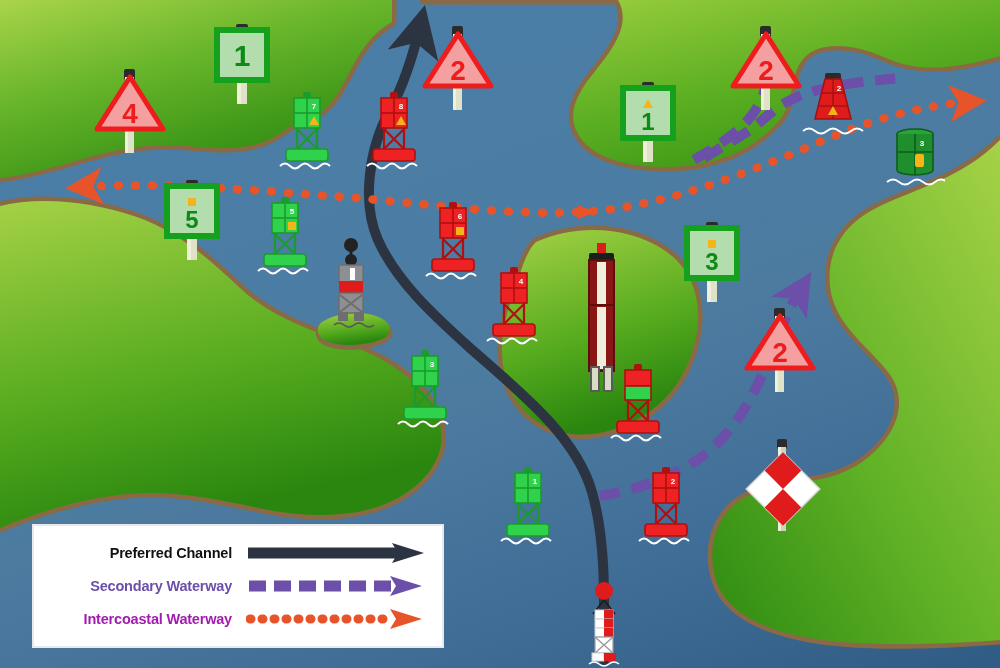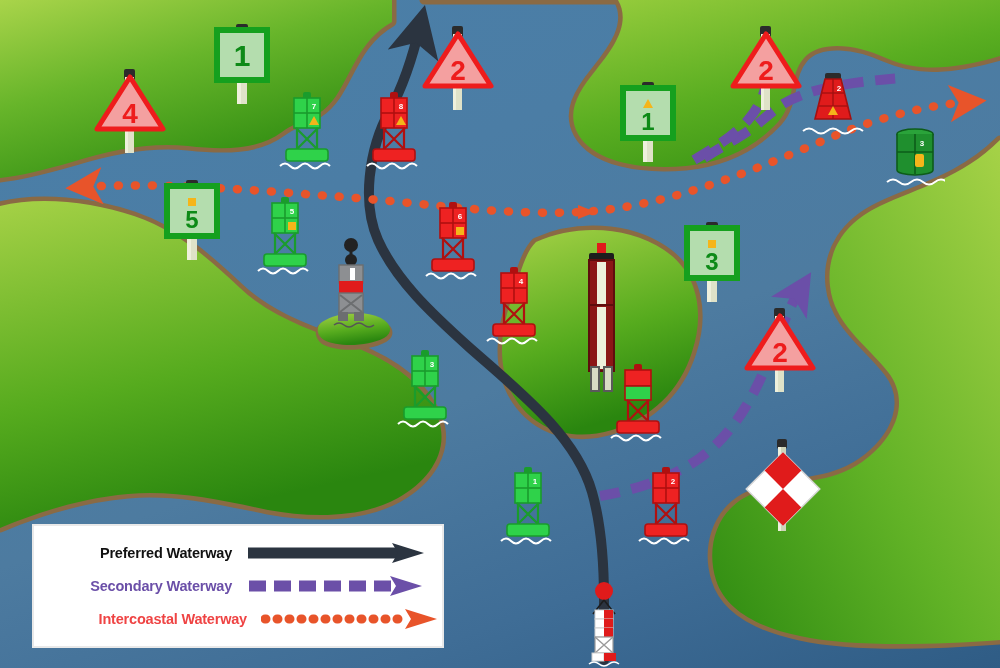--- a/index.html
+++ b/index.html
@@ -16,21 +16,21 @@
     position:absolute;left:32px;top:524px;width:412px;height:124px;
     background:#ffffff;border:2px solid #e9e9e9;box-sizing:border-box;
     display:flex;flex-direction:column;justify-content:center;
   }
   .lrow{display:flex;align-items:center;height:33px;}
   .llabel{width:212px;text-align:right;padding-right:14px;box-sizing:border-box;
           font-weight:bold;font-size:14.5px;letter-spacing:-0.2px;}
   .lsym{flex:1;height:24px;position:relative;}
   .lrow.r1 .llabel{color:#111111;}
   .lrow.r2 .llabel{color:#6b4fa8;}
-  .lrow.r3 .llabel{color:#ef4444;margin-left:15px;}
+  .lrow.r3 .llabel{color:#a21caf;}
 </style>
 </head>
 <body>
 
 <div id="stage">
 
   <svg class="layer">
     <defs>
       <linearGradient id="gLand" x1="0" y1="0" x2="0.6" y2="1">
         <stop offset="0%" stop-color="#a9d44a"></stop>
@@ -380,21 +380,21 @@
      <rect x="16" y="57" width="18" height="16" fill="#ffffff" stroke="#9a9a9a" stroke-width="1.2"></rect>
      <path d="M16,57 L34,73 M34,57 L16,73" stroke="#9a9a9a" stroke-width="1.4"></path>
      <rect x="13" y="73" width="12" height="8" fill="#ffffff" stroke="#cfcfcf" stroke-width="1"></rect>
      <rect x="25" y="73" width="12" height="8" fill="#e01b1b"></rect>
      <path d="M10,84 q5,-4 10,0 t10,0 t10,0" fill="none" stroke="#ffffff" stroke-width="1.6"></path>
    </svg></div>
     </div>
 
   <div id="legend">
     <div class="lrow r1">
-      <div class="llabel">Preferred Waterway</div>
+      <div class="llabel">Preferred Channel</div>
       <div class="lsym">
         <svg width="180" height="24" viewBox="0 0 180 24">
           <line x1="2" y1="12" x2="152" y2="12" stroke="#2b3440" stroke-width="11"></line>
           <path d="M146,2 L178,12 L146,22 L152,12 Z" fill="#2b3440"></path>
         </svg>
       </div>
     </div>
     <div class="lrow r2">
       <div class="llabel">Secondary Waterway</div>
       <div class="lsym">

